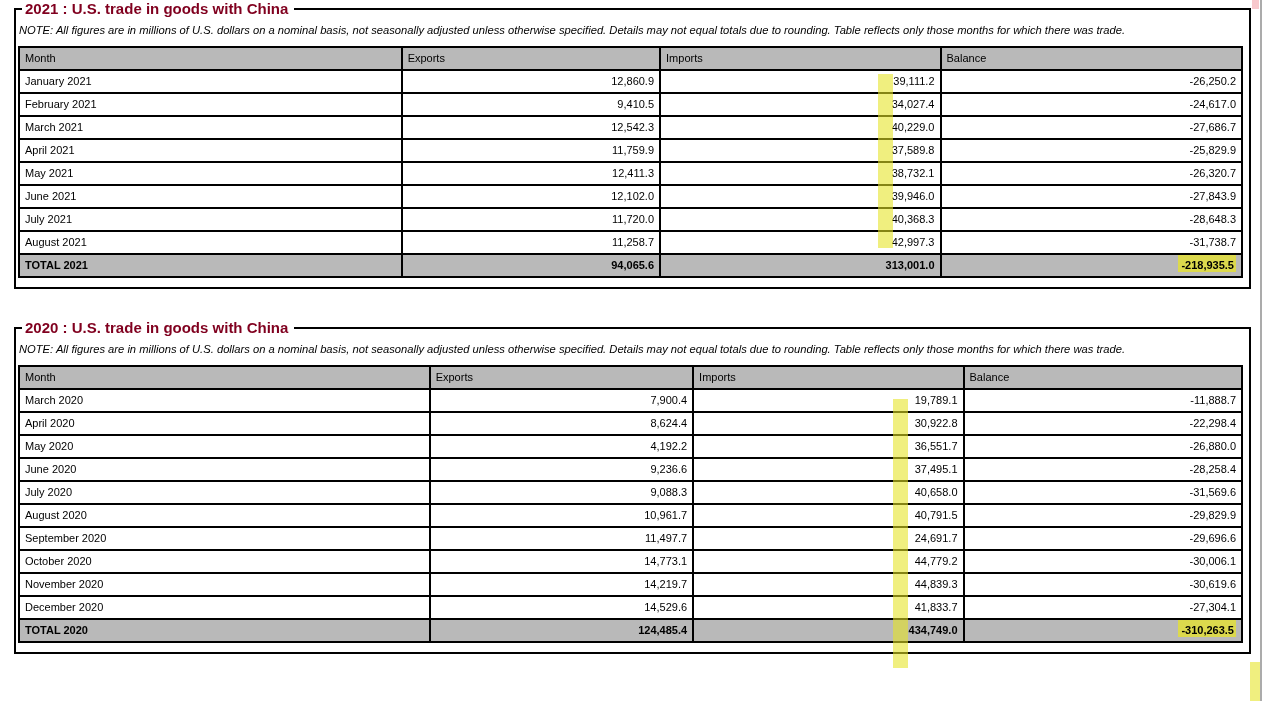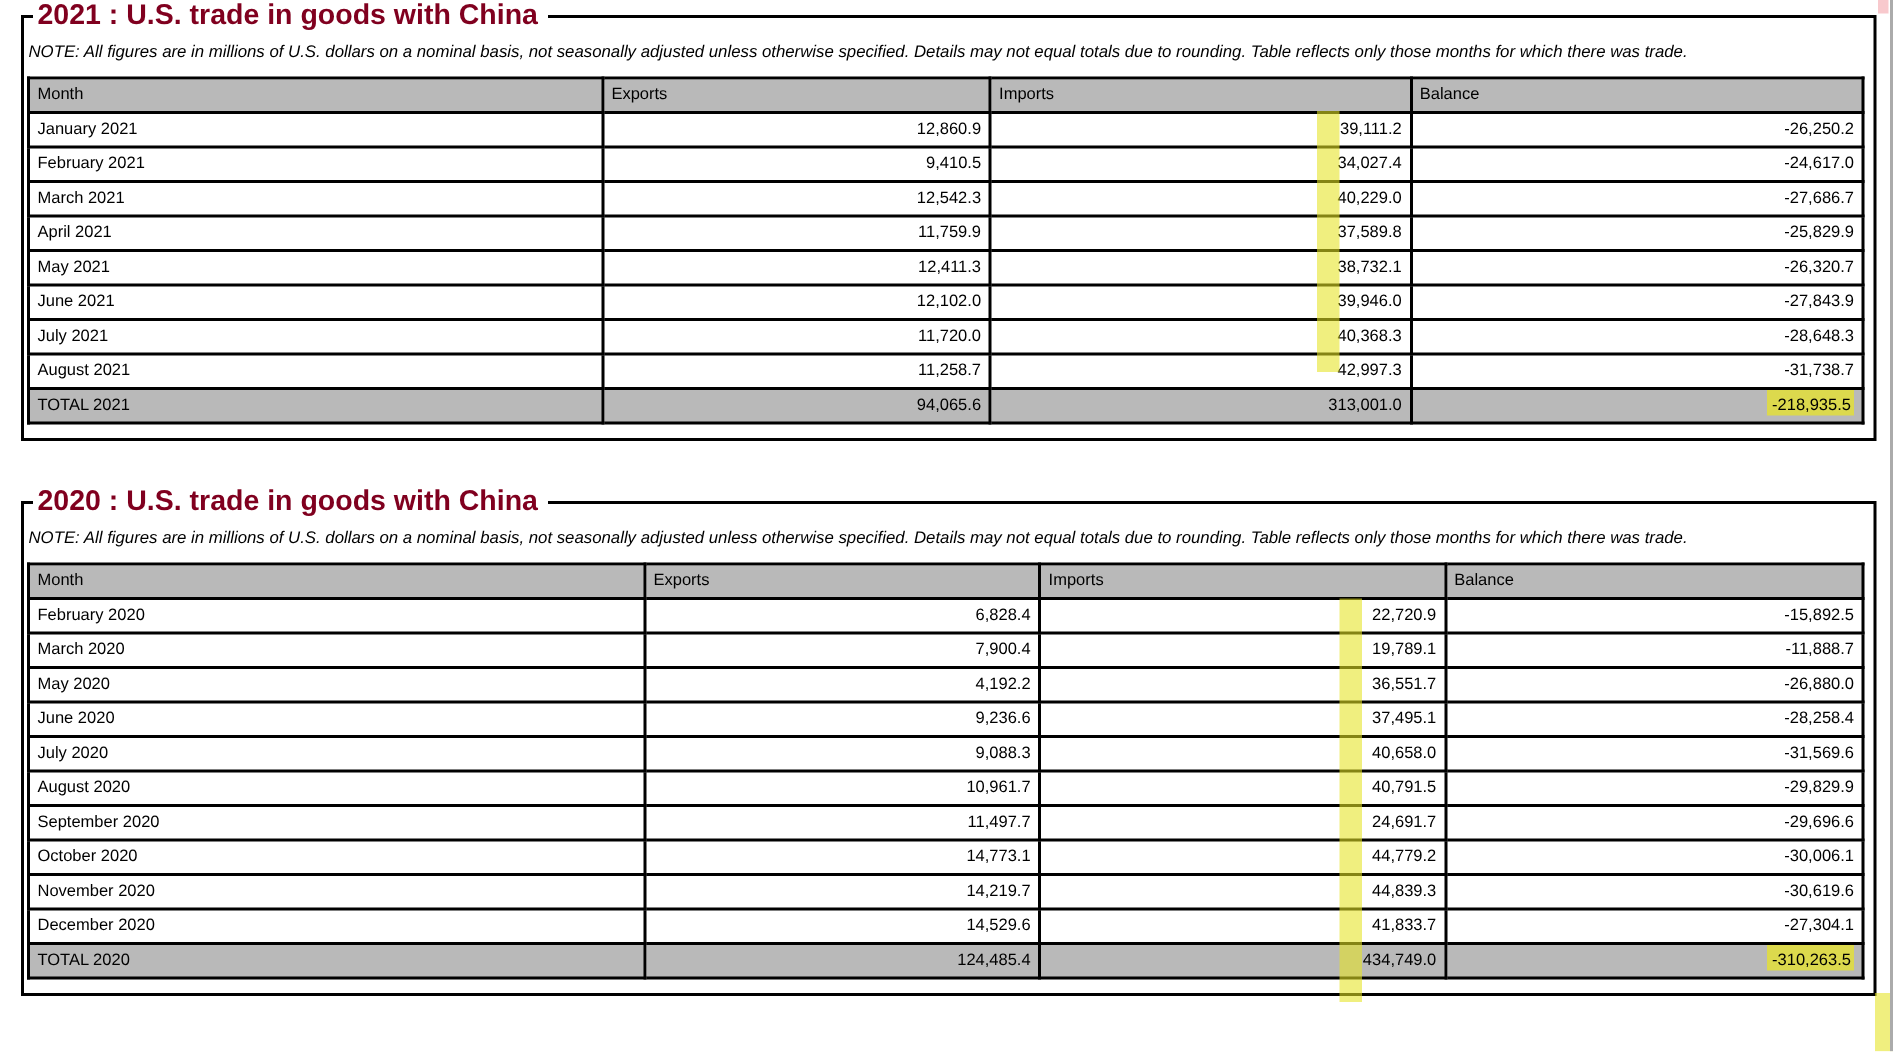--- a/index.html
+++ b/index.html
@@ -1,27 +1,27 @@
 <!DOCTYPE html>
 <html><head>
 <meta charset="utf-8">
 <style>
   html,body{margin:0;padding:0;background:#fff;}
   body{font-family:"Liberation Sans","DejaVu Sans",sans-serif;color:#000;}
   .page{position:relative;width:1264px;height:701px;overflow:hidden;background:#fff;}
   .content{padding:0 0 0 14px;}
   fieldset{border:2px solid #000;margin:0;padding:0 2px 9px 2px;width:1229px;}
   fieldset.f-2020{margin-top:30px;}
-  legend{font-size:19px;font-weight:bold;color:#80001f;padding:0 6px 0 3px;margin-left:4px;white-space:nowrap;}
+  legend{font-size:15px;font-weight:bold;color:#80001f;padding:0 6px 0 3px;margin-left:4px;white-space:nowrap;}
   .note{font-style:italic;font-size:11.2px;margin:7px 0 9px 1px;line-height:13px;}
   table.trade{border-collapse:collapse;table-layout:fixed;width:1225px;font-size:11px;}
   table.trade th,table.trade td{border:2px solid #000;padding:4px 5px;height:13px;line-height:13px;overflow:hidden;white-space:nowrap;}
   table.trade th{background:#b9b9b9;text-align:left;font-weight:normal;}
   td.num{text-align:right;}
-  tr.total-row td{background:#b9b9b9;font-weight:normal;}
+  tr.total-row td{background:#b9b9b9;font-weight:bold;}
   
   .t-0 .col0{width:382px}.t-0 .col1{width:258px}.t-0 .col2{width:280px}.t-0 .col3{width:301px}
   .t-1 .col0{width:410px}.t-1 .col1{width:263px}.t-1 .col2{width:270px}.t-1 .col3{width:278px}
   
   .hl{background:rgba(233,229,35,0.72);padding:11px 2px 1px 3px;}
   .mark{position:absolute;background:rgba(230,227,35,0.58);pointer-events:none;}
   .mark-imports-2021{left:878px;top:74px;width:15px;height:174px;}
   .mark-imports-2020{left:893px;top:399px;width:15px;height:269px;}
   .mark-edge-bottom{left:1250px;top:662px;width:12px;height:39px;}
   .mark-red-top{position:absolute;left:1252px;top:0;width:7px;height:9px;background:rgba(240,135,145,0.45);pointer-events:none;}
@@ -123,30 +123,30 @@
         <thead>
             <tr>
               <th>Month</th>
               <th>Exports</th>
               <th>Imports</th>
               <th>Balance</th>
             </tr>
           </thead>
         <tbody>
             <tr>
-              <td>February 2020</td>
-              <td class="num">6,828.4</td>
-              <td class="num">22,720.9</td>
-              <td class="num">-15,892.5</td>
-            </tr>
-            <tr>
               <td>March 2020</td>
               <td class="num">7,900.4</td>
               <td class="num">19,789.1</td>
               <td class="num">-11,888.7</td>
+            </tr>
+            <tr>
+              <td>April 2020</td>
+              <td class="num">8,624.4</td>
+              <td class="num">30,922.8</td>
+              <td class="num">-22,298.4</td>
             </tr>
             <tr>
               <td>May 2020</td>
               <td class="num">4,192.2</td>
               <td class="num">36,551.7</td>
               <td class="num">-26,880.0</td>
             </tr>
             <tr>
               <td>June 2020</td>
               <td class="num">9,236.6</td>

